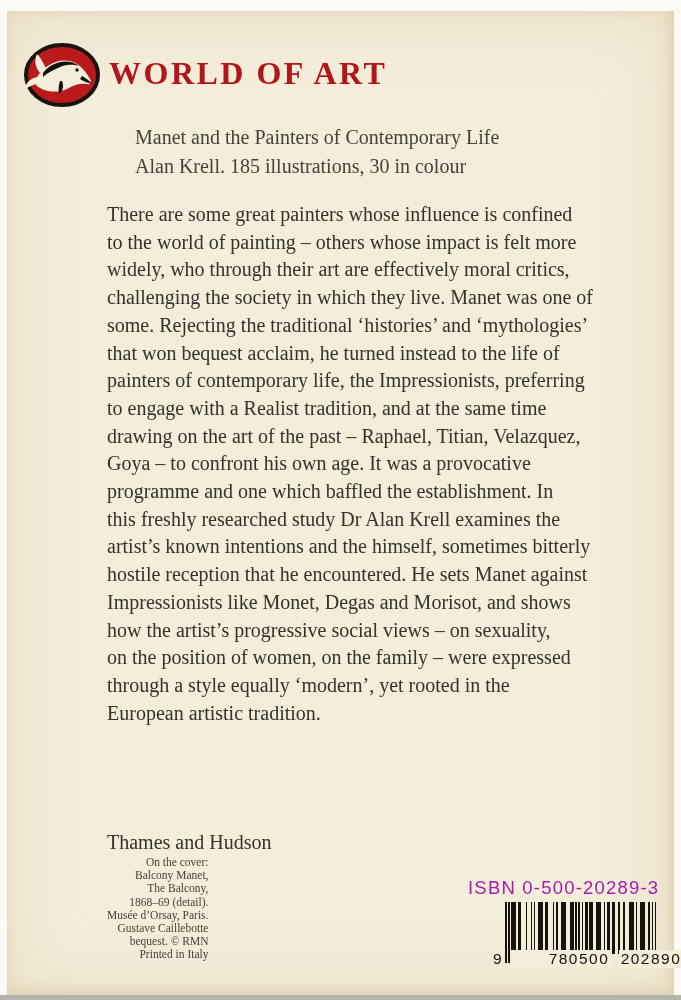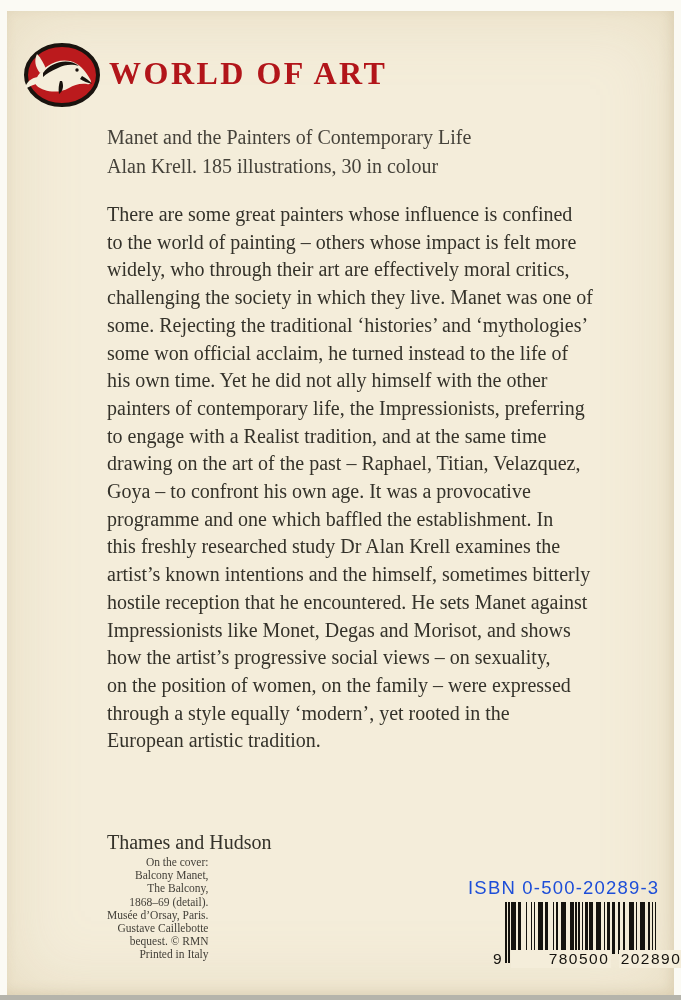--- a/index.html
+++ b/index.html
@@ -7,32 +7,32 @@
   .scan{position:relative;width:681px;height:1000px;background:#fbfaf4;overflow:hidden;}
   .scan-bottom-strip{position:absolute;left:0;right:0;bottom:0;height:5px;background:#b5b4ab;}
   .cover{position:absolute;left:7px;top:11px;right:7px;bottom:5px;background:#f4edda;
          box-shadow:inset 0 0 70px rgba(196,175,128,0.28), inset -3px -3px 12px rgba(170,150,110,0.25);}
   
   .logo{position:absolute;left:15px;top:30px;width:80px;height:68px;}
   .wordmark{position:absolute;left:102px;top:44px;font-size:32px;font-weight:bold;
             letter-spacing:2.5px;color:#b2151a;font-family:"Liberation Serif", serif;}
   
   .title-block{position:absolute;left:100px;top:112px;font-size:20px;line-height:29px;color:#45423a;}
-  .title-block div{white-space:nowrap;}
+  .title-block div{white-space:nowrap;margin-left:28px;}
   
   .blurb{position:absolute;left:100px;top:190px;font-size:20px;line-height:27.7px;color:#34322a;}
   .blurb div{white-space:nowrap;}
   
   .publisher{position:absolute;left:100px;top:772px;font-size:20px;color:#34322a;margin-top:48px;}
   
   .credits{position:absolute;left:100px;top:845px;font-size:11.5px;line-height:13.2px;color:#423f38;text-align:right;}
   .credits div{white-space:nowrap;}
   
   .isbn-label{position:absolute;left:461px;top:866px;font-family:"Liberation Sans", sans-serif;
-              font-size:18.5px;letter-spacing:1.2px;color:#1d4ed8;white-space:nowrap;}
+              font-size:18.5px;letter-spacing:1.2px;color:#a21caf;white-space:nowrap;}
   .barcode{position:absolute;left:486px;top:891px;}
   .bc-bars{display:flex;align-items:flex-start;margin-left:12px;}
   .bc-mod{width:1.6px;height:52px;}
   .bc-mod.bar{background:#15130f;}
   .bc-mod.guard{height:61px;}
   .bc-nums{display:flex;margin-top:-13px;font-family:"Liberation Sans", sans-serif;
            font-size:15.5px;color:#15130f;align-items:flex-end;}
   .bc-first{width:11px;text-align:left;}
   .bc-left{margin-left:7px;width:64px;text-align:center;background:#f4edda;letter-spacing:1.5px;padding-left:36px;}
   .bc-right{margin-left:8px;width:64px;text-align:center;background:#f4edda;letter-spacing:1.5px;}
@@ -66,22 +66,21 @@
       <div>Manet and the Painters of Contemporary Life</div>
       <div>Alan Krell. 185 illustrations, 30 in colour</div>
     </div>
 
     <div class="blurb">
         <div>There are some great painters whose influence is confined</div>
         <div>to the world of painting – others whose impact is felt more</div>
         <div>widely, who through their art are effectively moral critics,</div>
         <div>challenging the society in which they live. Manet was one of</div>
         <div>some. Rejecting the traditional ‘histories’ and ‘mythologies’</div>
-        <div>some won official acclaim, he turned instead to the life of</div>
-        <div>his own time. Yet he did not ally himself with the other</div>
+        <div>that won bequest acclaim, he turned instead to the life of</div>
         <div>painters of contemporary life, the Impressionists, preferring</div>
         <div>to engage with a Realist tradition, and at the same time</div>
         <div>drawing on the art of the past – Raphael, Titian, Velazquez,</div>
         <div>Goya – to confront his own age. It was a provocative</div>
         <div>programme and one which baffled the establishment. In</div>
         <div>this freshly researched study Dr Alan Krell examines the</div>
         <div>artist’s known intentions and the himself, sometimes bitterly</div>
         <div>hostile reception that he encountered. He sets Manet against</div>
         <div>Impressionists like Monet, Degas and Morisot, and shows</div>
         <div>how the artist’s progressive social views – on sexuality,</div>

